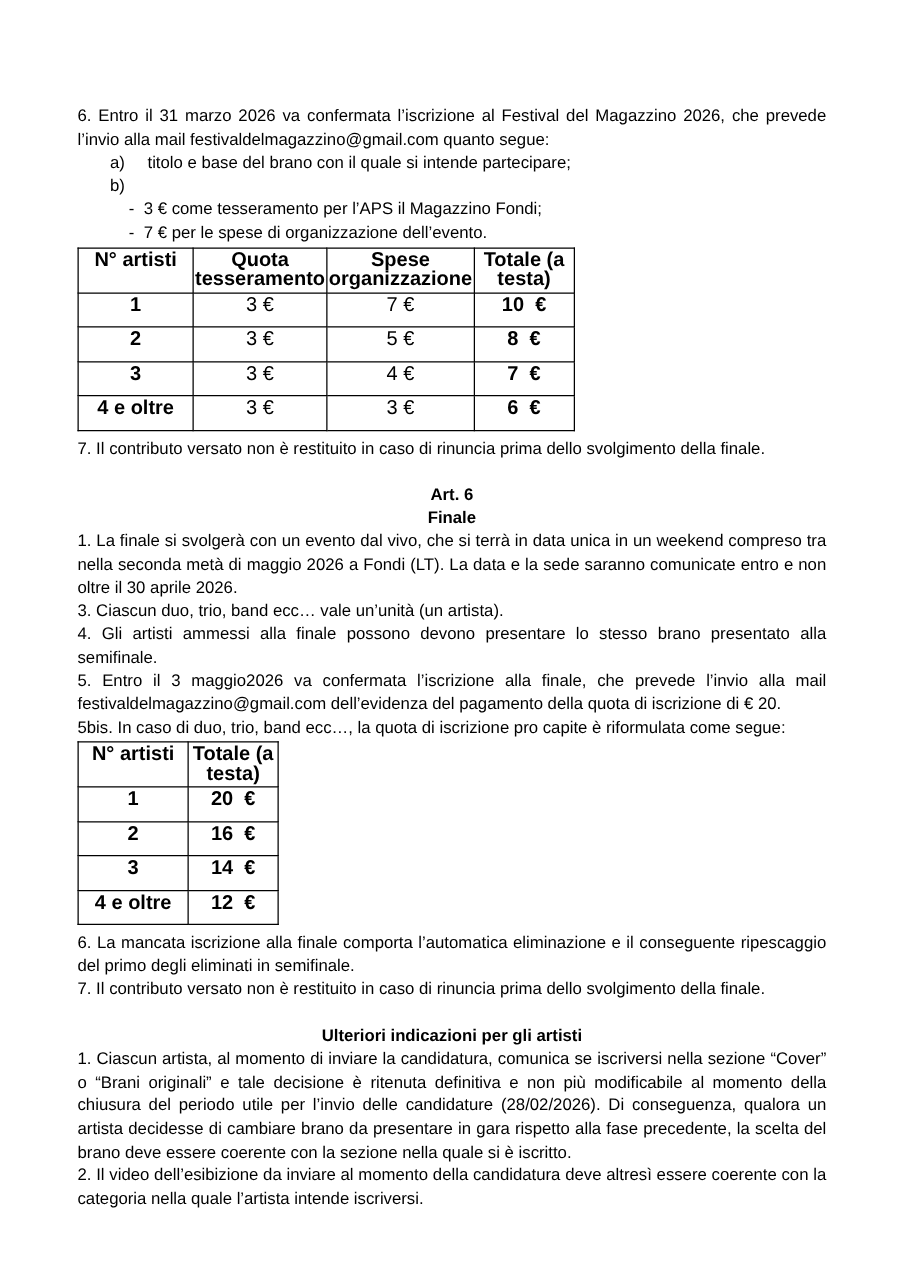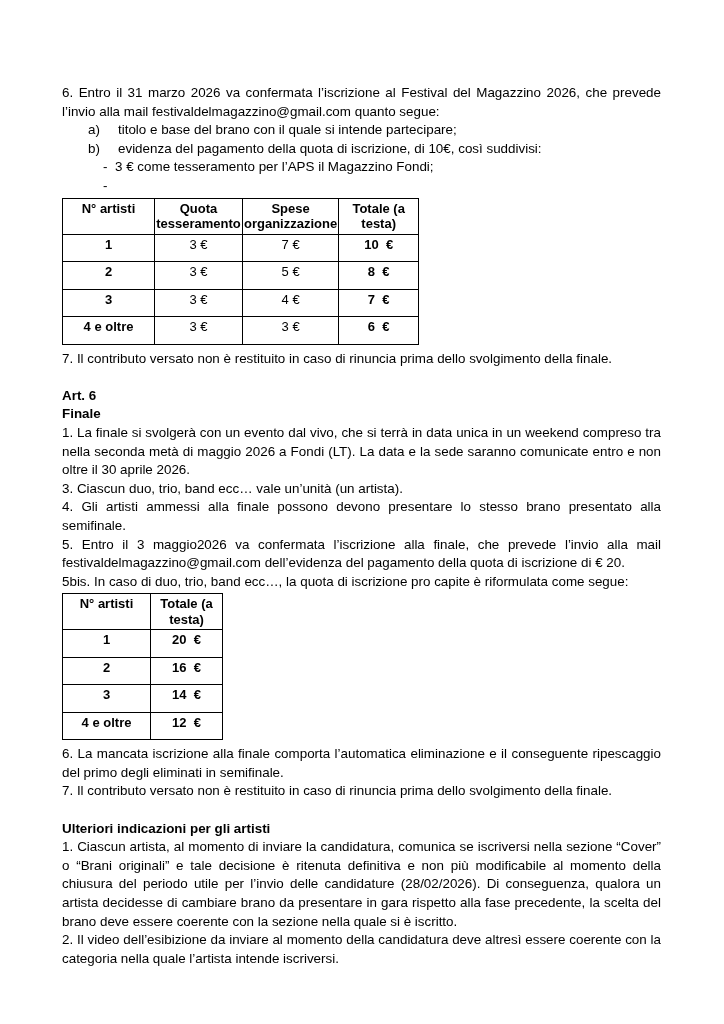--- a/index.html
+++ b/index.html
@@ -5,30 +5,30 @@
   html, body { margin: 0; padding: 0; }
   body {
     width: 724px; height: 1024px;
     background: #ffffff; color: #000000;
     font-family: "Liberation Sans", sans-serif;
     font-size: 13.4px; line-height: 18.6px;
     overflow: hidden;
   }
   .page { box-sizing: border-box; width: 724px; height: 1024px; padding: 84px 63px 0 62px; }
   p { margin: 0; text-align: justify; }
-  .heading { text-align: left; font-weight: bold; }
+  .heading { text-align: center; font-weight: bold; }
   .blank-line { height: 18.6px; }
   .letter-item { display: flex; margin-left: 26px; }
   .letter-item .marker { flex: 0 0 30px; }
   .dash-item { display: flex; margin-left: 41px; }
   .dash-item .marker { flex: 0 0 12px; }
   table.fee-table {
     border-collapse: collapse; table-layout: fixed;
     margin: 2px 0 5px 0;
-    font-size: 13px; line-height: 15.5px;
+    font-size: 16px; line-height: 15.5px;
   }
   .fee-table th, .fee-table td {
     border: 1px solid #000000;
     text-align: center; vertical-align: top;
     padding: 2px 1px;
     overflow: hidden;
   }
   .fee-table th { font-weight: bold; }
   .fee-table td { padding-bottom: 9px; }
   .fee-table td.b { font-weight: bold; }
@@ -39,28 +39,28 @@
 <div class="page">
 
   <p>6. Entro il 31 marzo 2026 va confermata l’iscrizione al Festival del Magazzino 2026, che prevede l’invio alla mail festivaldelmagazzino@gmail.com quanto segue:</p>
 
   <div class="letter-item">
     <span class="marker">a)</span>
     <span>titolo e base del brano con il quale si intende partecipare;</span>
   </div>
   <div class="letter-item">
     <span class="marker">b)</span>
-    <span>evidenza del pagamento della quota di iscrizione, di 10€, così suddivisi:</span>
   </div>
   <div class="dash-item">
     <span class="marker">-</span>
     <span>3 € come tesseramento per l’APS il Magazzino Fondi;</span>
   </div>
   <div class="dash-item">
     <span class="marker">-</span>
+    <span>7 € per le spese di organizzazione dell’evento.</span>
   </div>
 
 
   <table class="fee-table">
     <colgroup>
       <col style="width:92px">
         <col style="width:88px">
         <col style="width:95px">
         <col style="width:80px">
     </colgroup>

